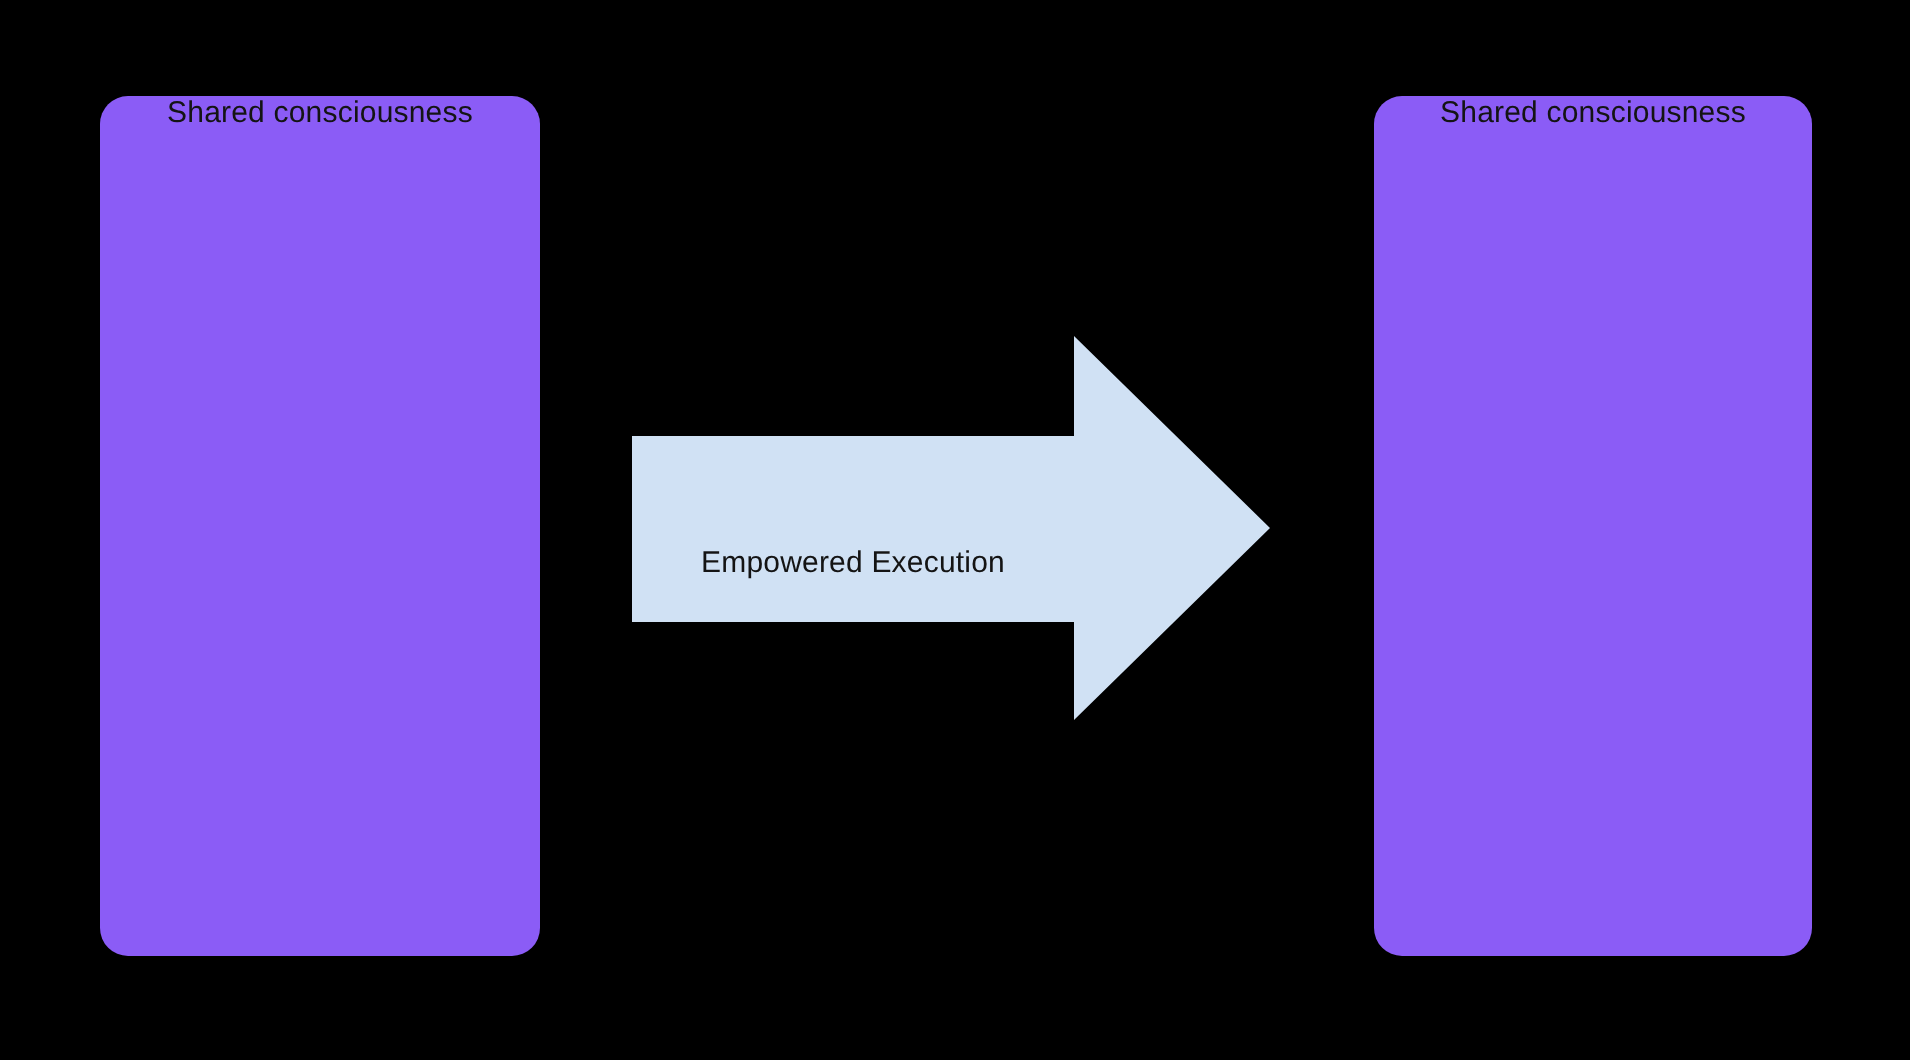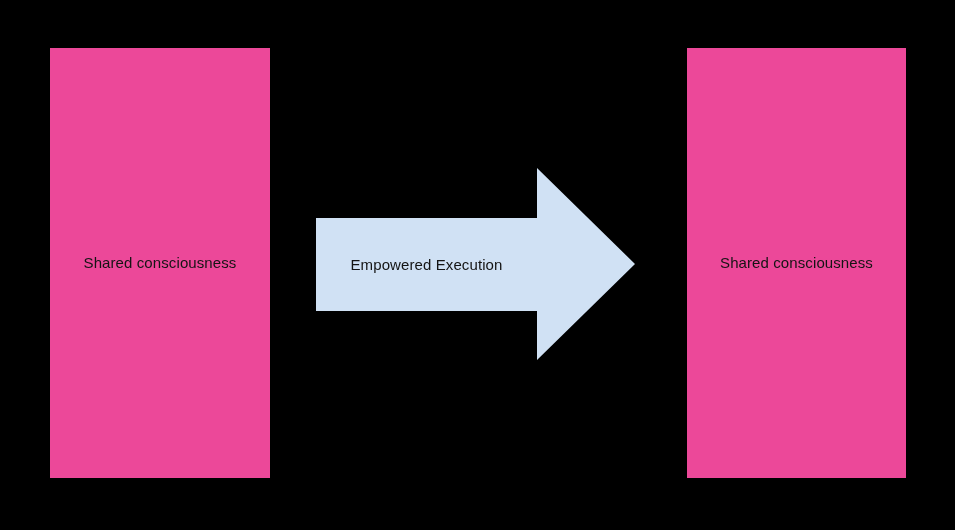--- a/index.html
+++ b/index.html
@@ -12,24 +12,25 @@
     position: relative;
     width: 955px;
     height: 530px;
     background: #000000;
     overflow: hidden;
     font-family: "Liberation Sans", "DejaVu Sans", sans-serif;
   }
   .node {
     position: absolute;
     box-sizing: border-box;
-    background: #ec4899;
+    background: #8b5cf6;
     display: flex;
-    align-items: center;
+    align-items: flex-start;
     justify-content: center;
+    border-radius: 14px;
   }
   .node-label,
   .arrow-label {
     font-family: "Liberation Sans", "DejaVu Sans", sans-serif;
     font-size: 15px;
     line-height: 18px;
     color: #141414;
     text-align: center;
     white-space: nowrap;
     letter-spacing: 0.1px;
@@ -55,21 +56,21 @@
   }
   .arrow-wrap svg {
     position: absolute;
     left: 0;
     top: 0;
     display: block;
   }
   .arrow-label-box {
     position: absolute;
     left: 0px;
-    top: 0px;
+    top: 17px;
     width: 221px;
     height: 193px;
     display: flex;
     align-items: center;
     justify-content: center;
   }
 </style>
 </head>
 <body>
 

